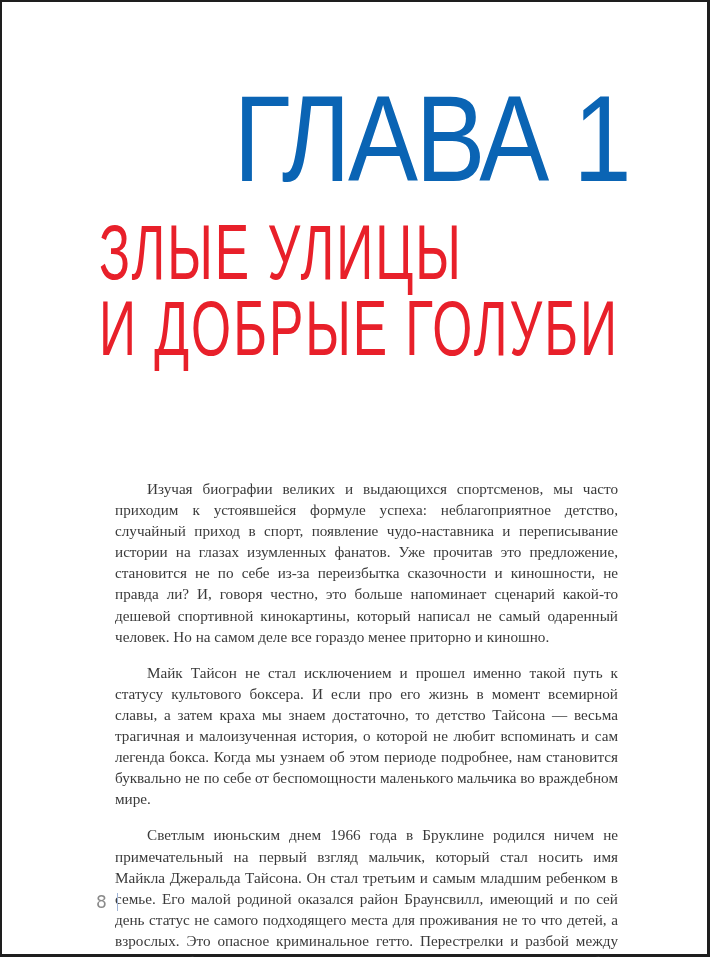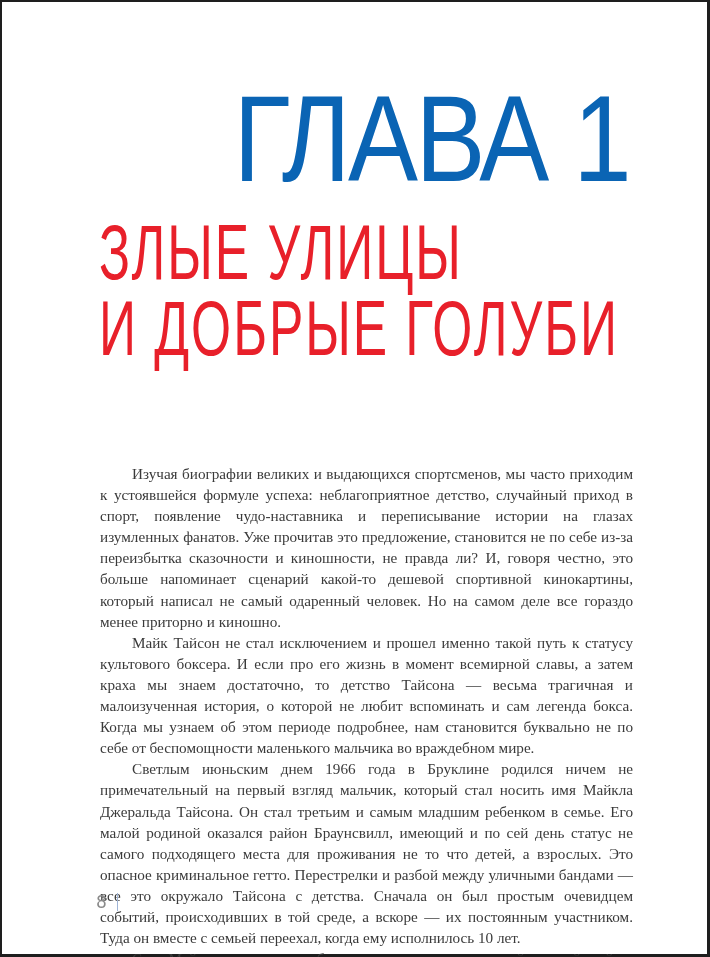--- a/index.html
+++ b/index.html
@@ -65,21 +65,21 @@
       top: 461px;
       width: 533px;
       font-family: "Liberation Serif", serif;
       font-size: 15.2px;
       line-height: 21.1px;
       color: #3a3a3a;
       text-align: justify;
       hyphens: manual;
     }
     .body-text p {
-      margin: 0;
+      margin: 15px;
       text-indent: 32px;
     }
     .page-footer {
       position: absolute;
       left: 94px;
       top: 888px;
       height: 24px;
       display: flex;
       align-items: center;
     }

